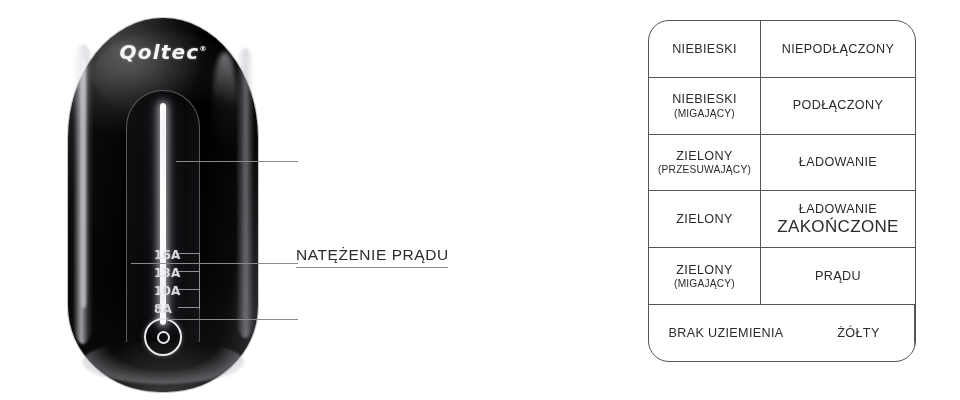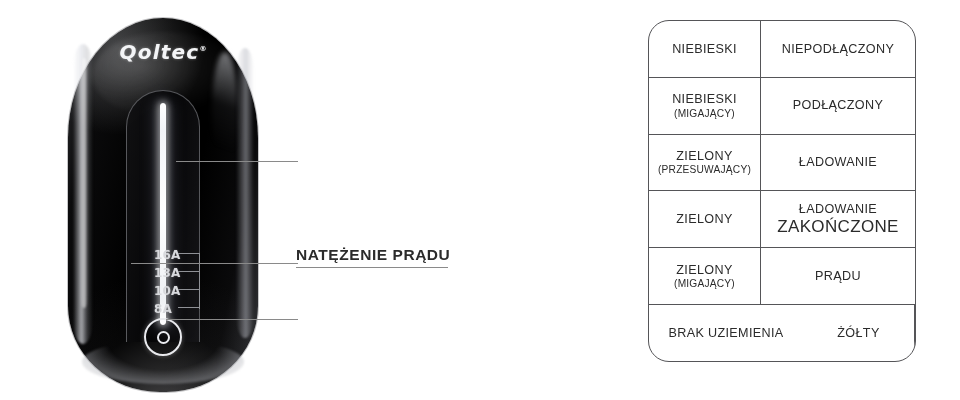--- a/index.html
+++ b/index.html
@@ -215,21 +215,21 @@
     padding-bottom: 3px;
   }
   .callout .rule {
     display: block;
     height: 1px;
     background: #8a8a8a;
   }
 
   #callout-led      { left: 296px; top: 138px; }
   #callout-led .rule      { width: 172px; }
-  #callout-current  { left: 296px; top: 246px; font-weight: bold; }
+  #callout-current  { left: 296px; top: 246px; }
   #callout-current .rule  { width: 152px; }
   #callout-button   { left: 296px; top: 306px; }
   #callout-button .rule   { width: 294px; }
 
   
   .leader {
     position: absolute;
     height: 1px;
     background: #8a8a8a;
   }

